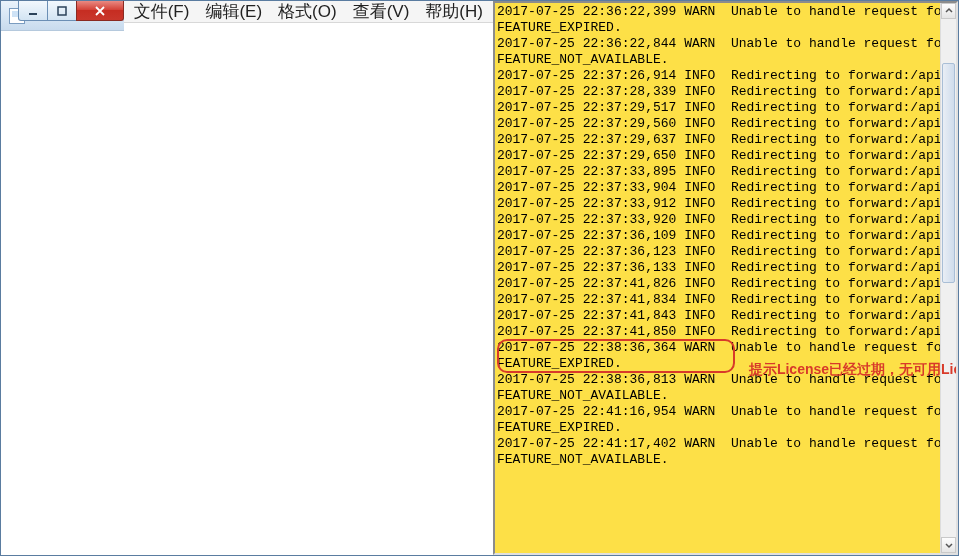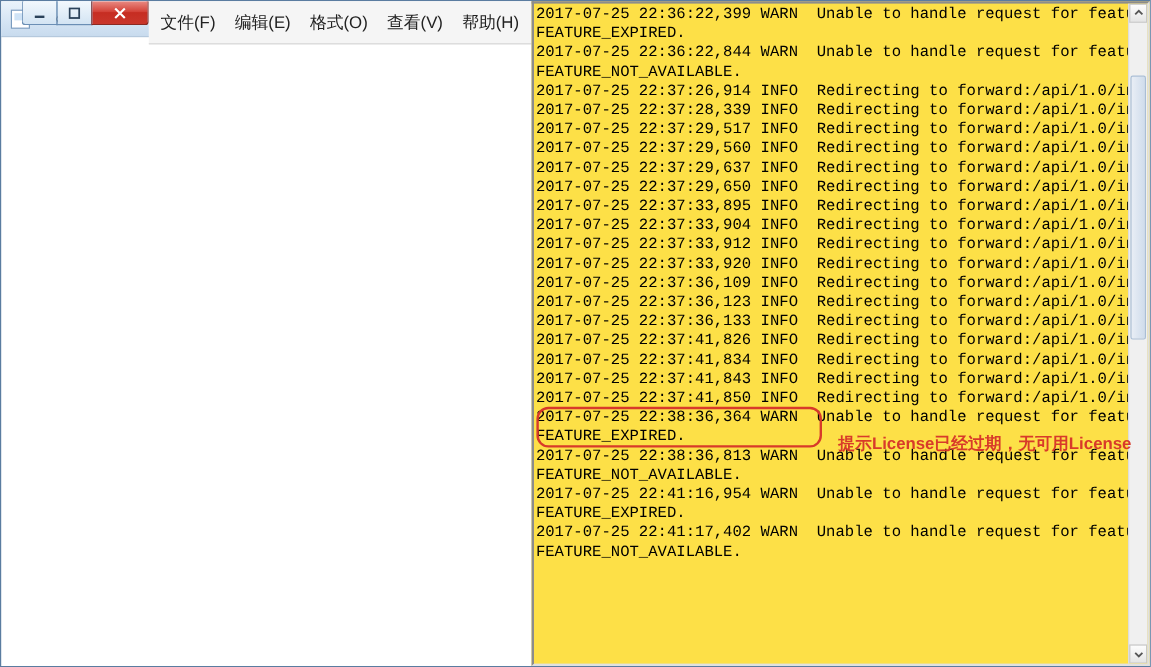--- a/index.html
+++ b/index.html
@@ -67,26 +67,26 @@
   .win-btn.max {}
   .win-btn.close {
     width: 48px;
     background: linear-gradient(to bottom, #e98a82, #d4443a 45%, #c62d22 50%, #c9362b);
     color: #fff;
     border-color: #8a2a22;
     border-bottom-right-radius: 3px;
   }
   .win-btn svg { display: block; }
   .menubar {
-    height: 36px;
+    height: 22px;
     background: #f5f5f5;
     border-bottom: 1px solid #d8d8d8;
     display: flex;
     align-items: center;
-    font-size: 14px;
+    font-size: 17px;
     color: #222;
     padding: 0 2px;
   }
   .menu-item {
     padding: 2px 8px;
     cursor: default;
   }
   .client-edge {
     flex: 1;
     border: 2px inset #e0e0e0;

